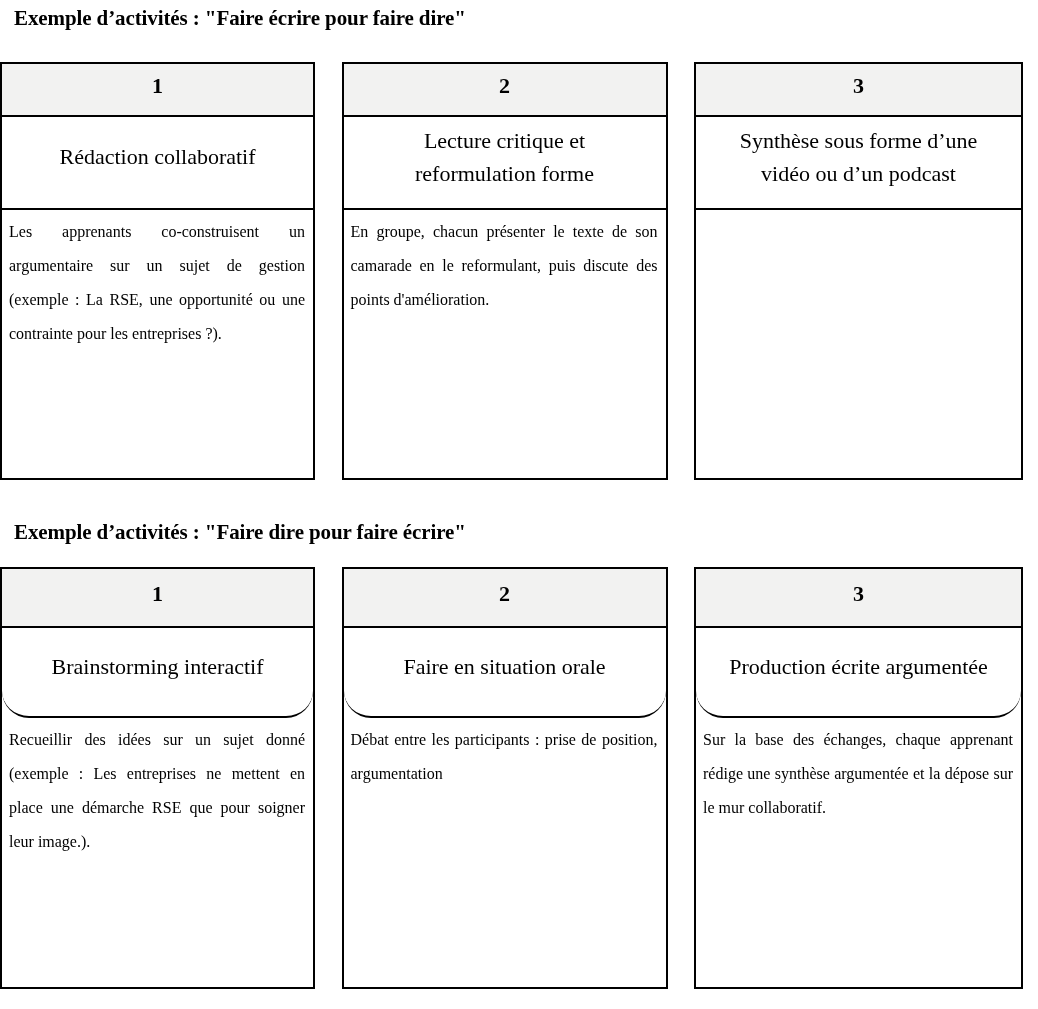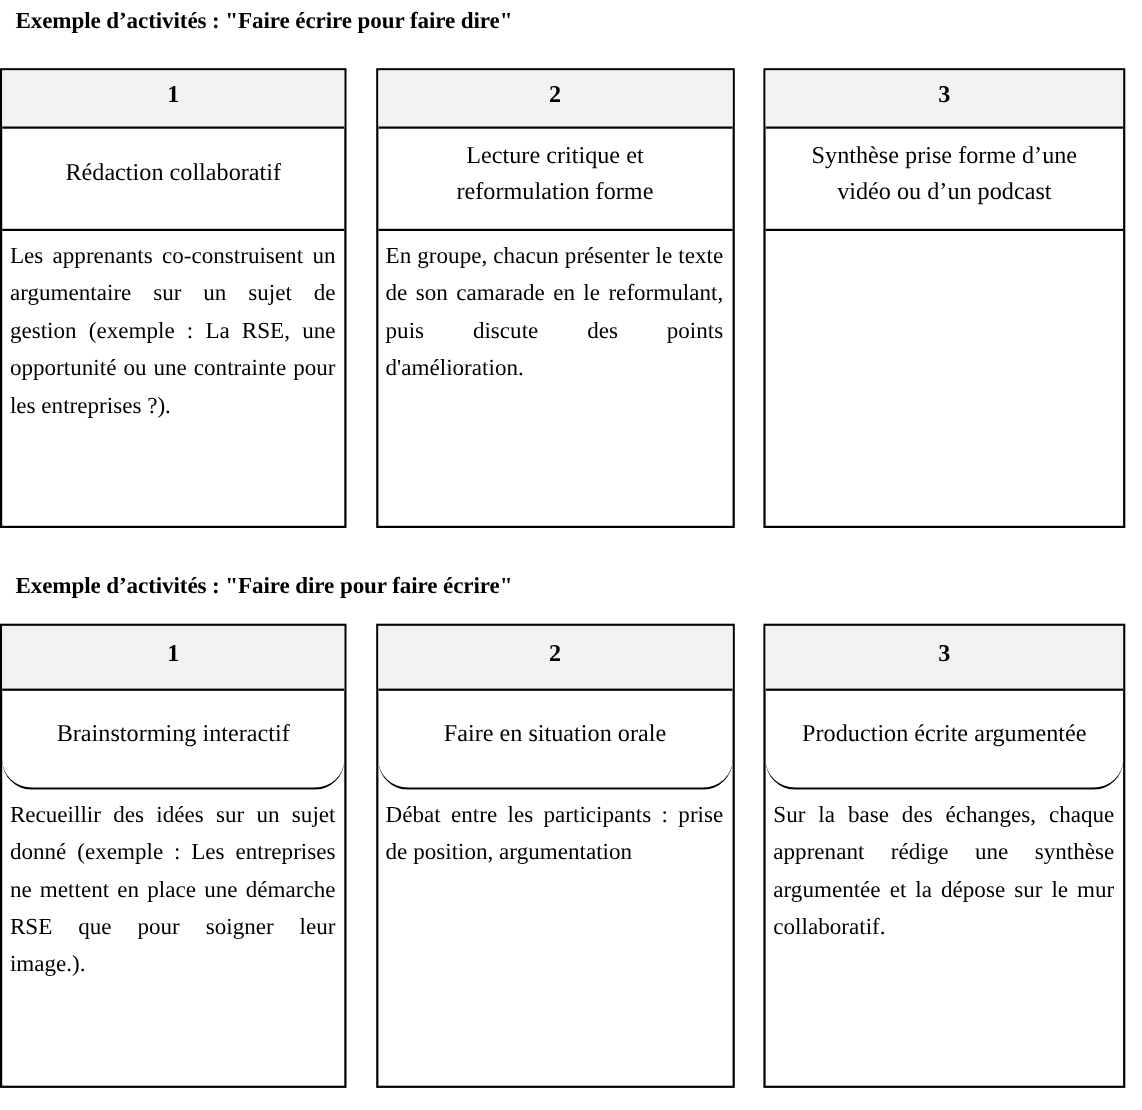--- a/index.html
+++ b/index.html
@@ -64,21 +64,21 @@
     display: flex;
     align-items: center;
     justify-content: center;
     text-align: center;
     font-size: 22px;
     line-height: 33px;
     padding: 0 28px 12px 28px;
   }
   .card-desc {
     box-sizing: border-box;
-    font-size: 21px;
+    font-size: 16px;
     line-height: 34px;
     text-align: justify;
     padding: 5px 8px 0 7px;
     overflow: hidden;
   }
 
   
   .row-1 .card-number { height: 53px; }
   .row-1 .card-title  { height: 93px; }
   .row-1 .card-desc   { height: 268px; }
@@ -103,21 +103,21 @@
     </div>
 
     <div class="card col-2">
       <div class="card-number">2</div>
       <div class="card-title">Lecture critique et reformulation forme</div>
       <div class="card-desc">En groupe, chacun présenter le texte de son camarade en le reformulant, puis discute des points d'amélioration.</div>
     </div>
 
     <div class="card col-3">
       <div class="card-number">3</div>
-      <div class="card-title">Synthèse prise forme d’une vidéo ou d’un podcast</div>
+      <div class="card-title">Synthèse sous forme d’une vidéo ou d’un podcast</div>
     </div>
 
   </div>
 
   <h1 class="section-heading heading-2">Exemple d’activités&nbsp;: "Faire dire pour faire écrire"</h1>
 
   <div class="card-row row-2">
 
     <div class="card col-1">
       <div class="card-number">1</div>

